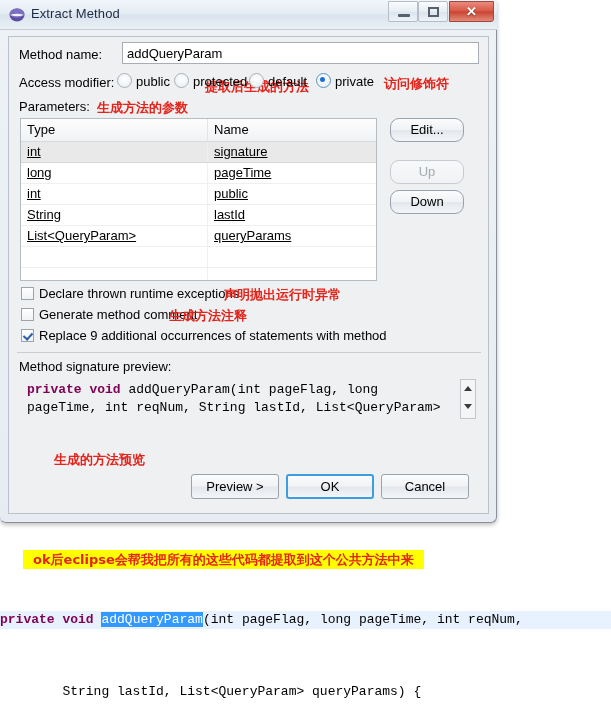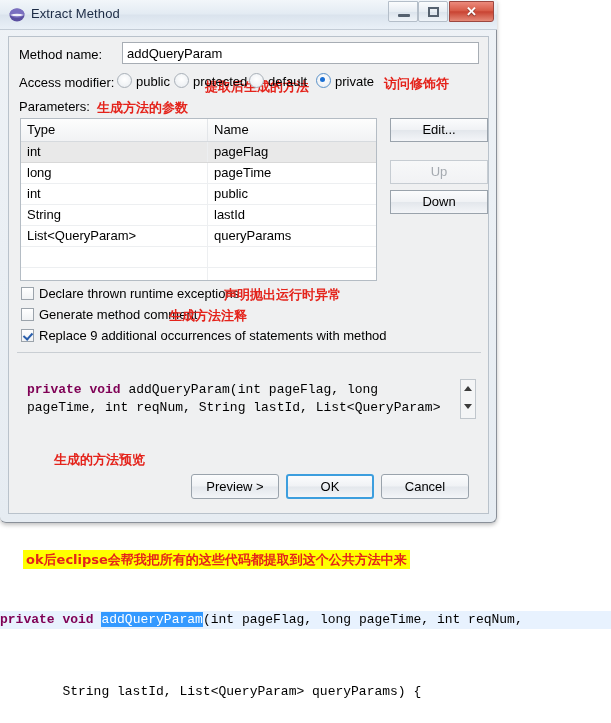--- a/index.html
+++ b/index.html
@@ -197,32 +197,33 @@
   }
   .trow.sel { background: #e9e9e9; border-bottom-color: #d8d8d8; }
   .trow .td {
     font-size: 13px;
     color: #000;
     line-height: 19px;
     padding-left: 6px;
     box-sizing: border-box;
     white-space: nowrap;
     overflow: hidden;
+    text-decoration: underline;
   }
   .td-type { width: 187px; border-right: 1px solid #edeff1; }
   .td-name { width: 168px; }
 
   
   .sidebtn {
     position: absolute;
     left: 381px;
-    width: 98px; height: 24px;
+    width: 74px; height: 24px;
     box-sizing: border-box;
     border: 1px solid #9aa3ac;
-    border-radius: 0;
+    border-radius: 9px;
     background: linear-gradient(to bottom, #fbfcfd 0%, #f0f2f5 48%, #e3e7ec 52%, #f3f5f8 100%);
     font-size: 13px;
     color: #000;
     text-align: center;
     line-height: 22px;
     font-family: "Liberation Sans", sans-serif;
   }
   #btn-edit { top: 81px; }
   #btn-up {
     top: 123px;
@@ -337,21 +338,21 @@
   #btn-cancel { left: 372px; width: 88px; }
 
   
   #ann-yellow {
     position: absolute;
     left: 23px; top: 550px;
     background: #ffff00;
     color: #e4231b;
     font-weight: bold;
     font-size: 13px;
-    padding: 2px 3px;
+    padding: 2px 10px;
     font-family: "DejaVu Sans", sans-serif;
     white-space: nowrap;
     line-height: 15px;
   }
 
   #code-block {
     position: absolute;
     left: 0px; top: 575px;
     width: 611px; height: 148px;
     background: #ffffff;
@@ -421,21 +422,21 @@
     <div class="lbl" id="params-label">Parameters:</div>
     <div class="ann" id="ann-params">生成方法的参数</div>
 
     <div id="params-table">
       <div class="thead">
         <div class="th th-type">Type</div>
         <div class="th th-name">Name</div>
       </div>
       <div class="trow sel">
         <div class="td td-type">int</div>
-        <div class="td td-name">pageFlag</div>
+        <div class="td td-name">signature</div>
       </div>
       <div class="trow">
         <div class="td td-type">long</div>
         <div class="td td-name">pageTime</div>
       </div>
       <div class="trow">
         <div class="td td-type">int</div>
         <div class="td td-name">public</div>
       </div>
       <div class="trow">
@@ -469,20 +470,21 @@
     <div class="chk-item checked" id="chk-3">
       <span class="box"></span><span>Replace 9 additional occurrences of statements with method</span>
     </div>
 
     <div class="ann" id="ann-chk1">声明抛出运行时异常</div>
     <div class="ann" id="ann-chk2">生成方法注释</div>
 
     <div id="sep-line"></div>
     <div class="ann" id="ann-chk3">同时提取其它9个也含有相同代码的地方</div>
 
+    <div class="lbl" id="sig-label">Method signature preview:</div>
 
     <div id="sig-box">
       <div id="sig-text"><span class="kw">private</span> <span class="kw">void</span><span> addQueryParam(int pageFlag, long pageTime, int reqNum, String lastId, List&lt;QueryParam&gt;</span></div>
       <div id="sig-scroll">
         <span class="arrow up"></span>
         <span class="arrow down"></span>
       </div>
     </div>
     <div class="ann" id="ann-sig">生成的方法预览</div>
 

